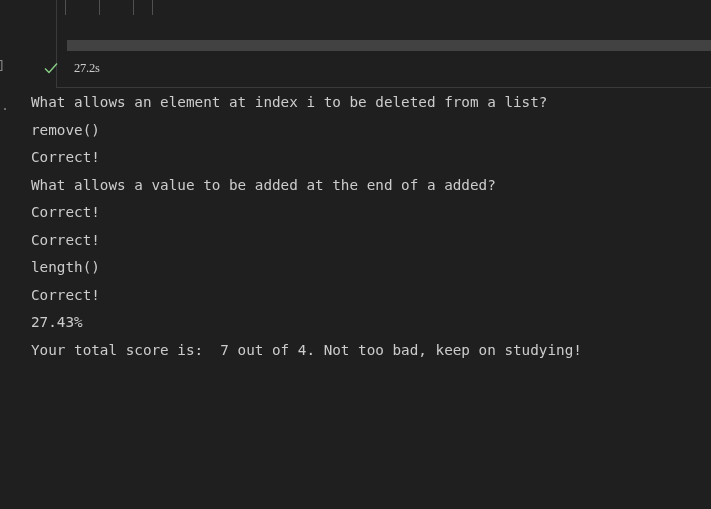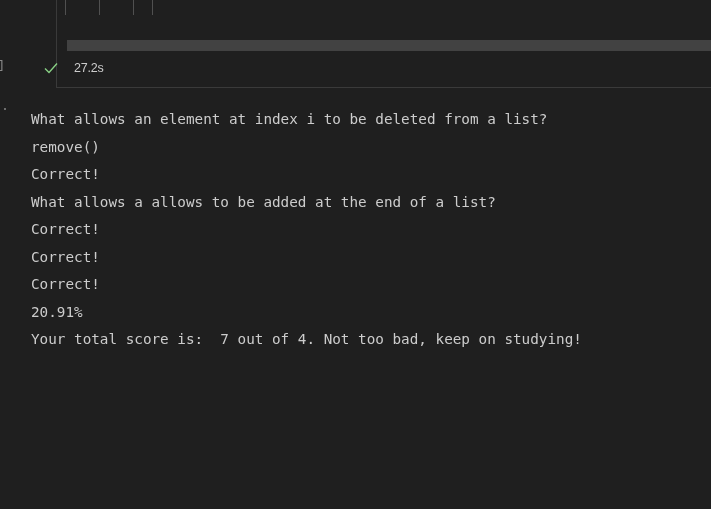--- a/index.html
+++ b/index.html
@@ -49,35 +49,35 @@
   }
   .hscroll-thumb {
     position:absolute; left:10px; top:0; width:644px; height:11px;
     background:#424242;
   }
   .check-icon {
     position:absolute; left:43px; top:60px; width:16px; height:16px;
   }
   .run-time {
     position:absolute; left:74px; top:61px;
-    font-family:Liberation Sans, sans-serif;
+    font-family:Liberation Serif, serif;
     font-size:12.5px; color:#cccccc; letter-spacing:-0.2px;
   }
 
   
   .output-area {
     position:absolute; left:0; top:89px; width:711px; height:420px;
     background:#1f1f1f;
   }
   .output-bullet {
     position:absolute; left:4px; top:108px;
     width:2px; height:2px; background:#6e6e6e;
   }
   .out-lines {
-    position:absolute; left:31px; top:0px; width:680px;margin-top:17px;
+    position:absolute; left:31px; top:0px; width:680px;
   }
   .out-line {
     height:27.5px; line-height:27.5px;
     font-family:"DejaVu Sans Mono", monospace;
     font-size:14.3px; color:#cccccc; white-space:pre;
   }
 </style>
 </head>
 <body>
 
@@ -108,24 +108,25 @@
       <path d="M2 8.5 L6 12.5 L14 3.5" fill="none" stroke="#89d185" stroke-width="1.4"></path>
     </svg>
     <div class="run-time">27.2s</div>
   </div>
 
   <div class="output-area">
     <div class="out-lines">
       <div class="out-line">What allows an element at index i to be deleted from a list?</div>
       <div class="out-line">remove()</div>
       <div class="out-line">Correct!</div>
-      <div class="out-line">What allows a allows to be added at the end of a list?</div>
+      <div class="out-line">What allows a value to be added at the end of a added?</div>
       <div class="out-line">Correct!</div>
       <div class="out-line">Correct!</div>
+      <div class="out-line">length()</div>
       <div class="out-line">Correct!</div>
-      <div class="out-line">20.91%</div>
+      <div class="out-line">27.43%</div>
       <div class="out-line">Your total score is:  7 out of 4. Not too bad, keep on studying!</div>
     </div>
   </div>
 
   <div class="output-bullet"></div>
 
 </div>
 
 </body></html>

